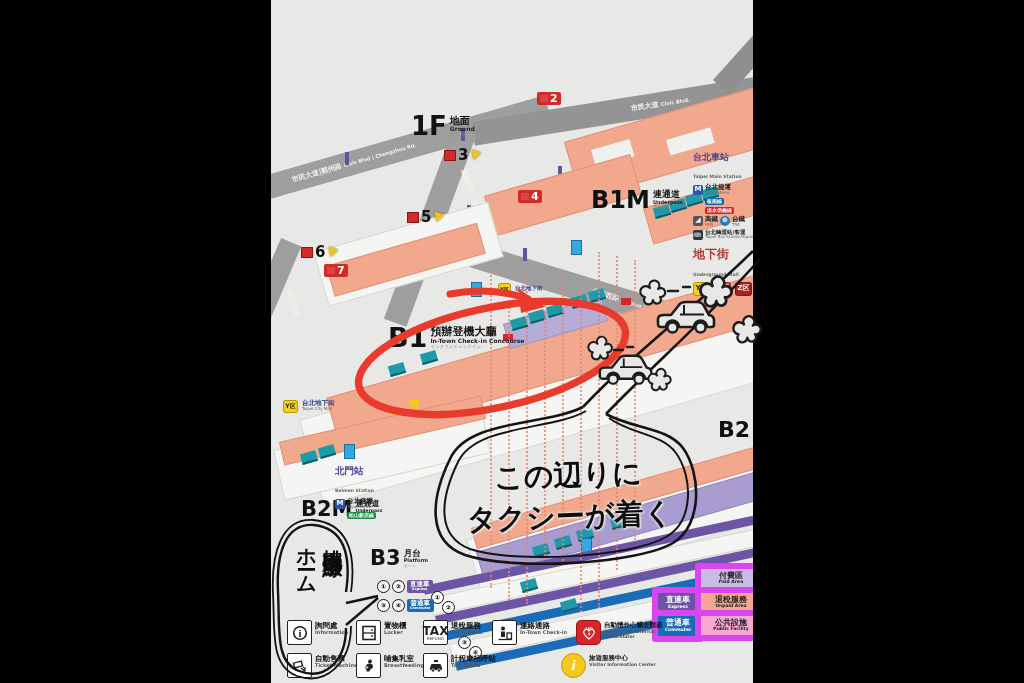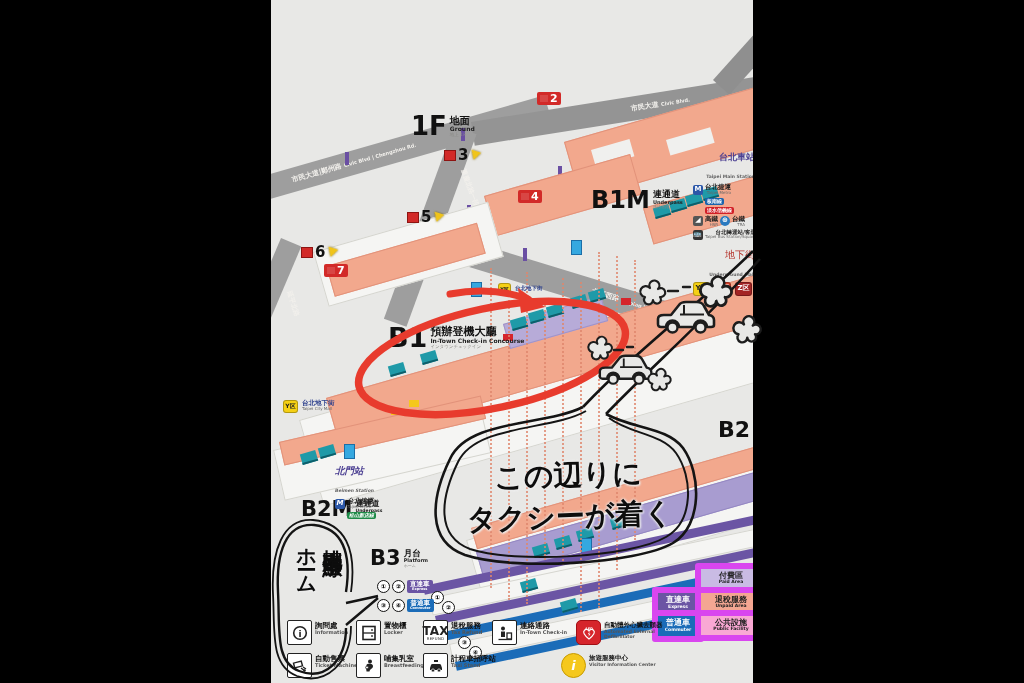--- a/index.html
+++ b/index.html
@@ -36,21 +36,21 @@
   .exit .tag{width:10px;height:9px;background:#d22a28;border:1px solid #8e1412;}
   .exit .num{font-size:15px;font-weight:900;color:#111;}
   .exit .tri{width:0;height:0;border-left:5px solid transparent;border-right:5px solid transparent;
              border-top:9px solid #f0c41a;transform:rotate(18deg);filter:drop-shadow(0 0 1px #7c6400);}
   .exit.red{background:#d22a28;border-radius:2px;padding:0 3px;height:13px;}
   .exit.red .num{color:#fff;font-size:11px;}
   .exit.red .tag{background:#fff2;border:none;width:8px;height:7px;}
   
   .mini{line-height:1.12;white-space:nowrap;}
   .mini .hd{font-size:9px;font-weight:900;color:#4b3f92;}
-  .mini .hd2{font-size:10px;font-weight:400;color:#b5342c;}
+  .mini .hd2{font-size:12px;font-weight:700;color:#b5342c;}
   .mini .en{font-size:4.5px;color:#666;font-weight:700;}
   .mini .row{display:flex;align-items:center;gap:2px;margin-top:2px;}
   .mini .micon{width:10px;height:10px;border-radius:2px;background:#2b57a8;color:#fff;font-size:7px;
        font-weight:900;display:flex;align-items:center;justify-content:center;flex:0 0 auto;}
   .mini .t .c{font-size:6.5px;font-weight:700;color:#222;display:block;}
   .mini .t .e{font-size:4px;color:#666;display:block;}
   .chip{display:inline-block;border-radius:2px;color:#fff;font-size:5px;font-weight:700;padding:1px 2px;line-height:1;}
   .zone{display:inline-flex;align-items:center;justify-content:center;width:15px;height:12px;border-radius:3px;
         font-size:7px;font-weight:900;margin-right:2px;border:1px solid #0004;}
   
@@ -256,21 +256,21 @@
     <div class="exit" style="left:30px;top:243px;">
         <span class="tag"></span>
         <span class="num">6</span>
         <span class="tri"></span>
       </div>
     <div class="exit red" style="left:53px;top:264px;">
         <span class="tag"></span>
         <span class="num">7</span>
       </div>
 
-    <div class="mini abs" style="left:422px;top:146px;width:62px;text-align:right;">
+    <div class="mini abs" style="left:422px;top:146px;width:62px;">
       <span class="hd">台北車站</span><br>
       <span class="en">Taipei Main Station</span>
       <div class="row">
           <span class="micon">M</span>
         <span class="t">
             <span class="c">台北捷運</span>
             <span class="e">Taipei Metro</span>
           </span>
         </div>
       <div class="row" style="padding-left:12px;">
@@ -300,21 +300,21 @@
         </div>
       <div style="margin-top:4px;"><span class="hd2">地下街</span><br>
         <span class="en">Underground Mall</span></div>
       <div class="row">
         <span class="zone" style="background:#f5d015;color:#222;">Y区</span>
         <span class="zone" style="background:#d8402a;color:#fff;">K区</span>
         <span class="zone" style="background:#a32424;color:#fff;">Z区</span>
       </div>
     </div>
 
-    <div class="mini abs" style="left:64px;top:460px;font-style:italic;">
+    <div class="mini abs" style="left:64px;top:460px;">
       <span class="hd" style="font-size:9.5px;">北門站</span><br>
       <span class="en">Beimen Station</span>
       <div class="row">
           <span class="micon">M</span>
         <span class="t">
             <span class="c">台北捷運</span>
             <span class="e">Taipei Metro</span>
           </span>
         </div>
       <div class="row" style="padding-left:12px;">

